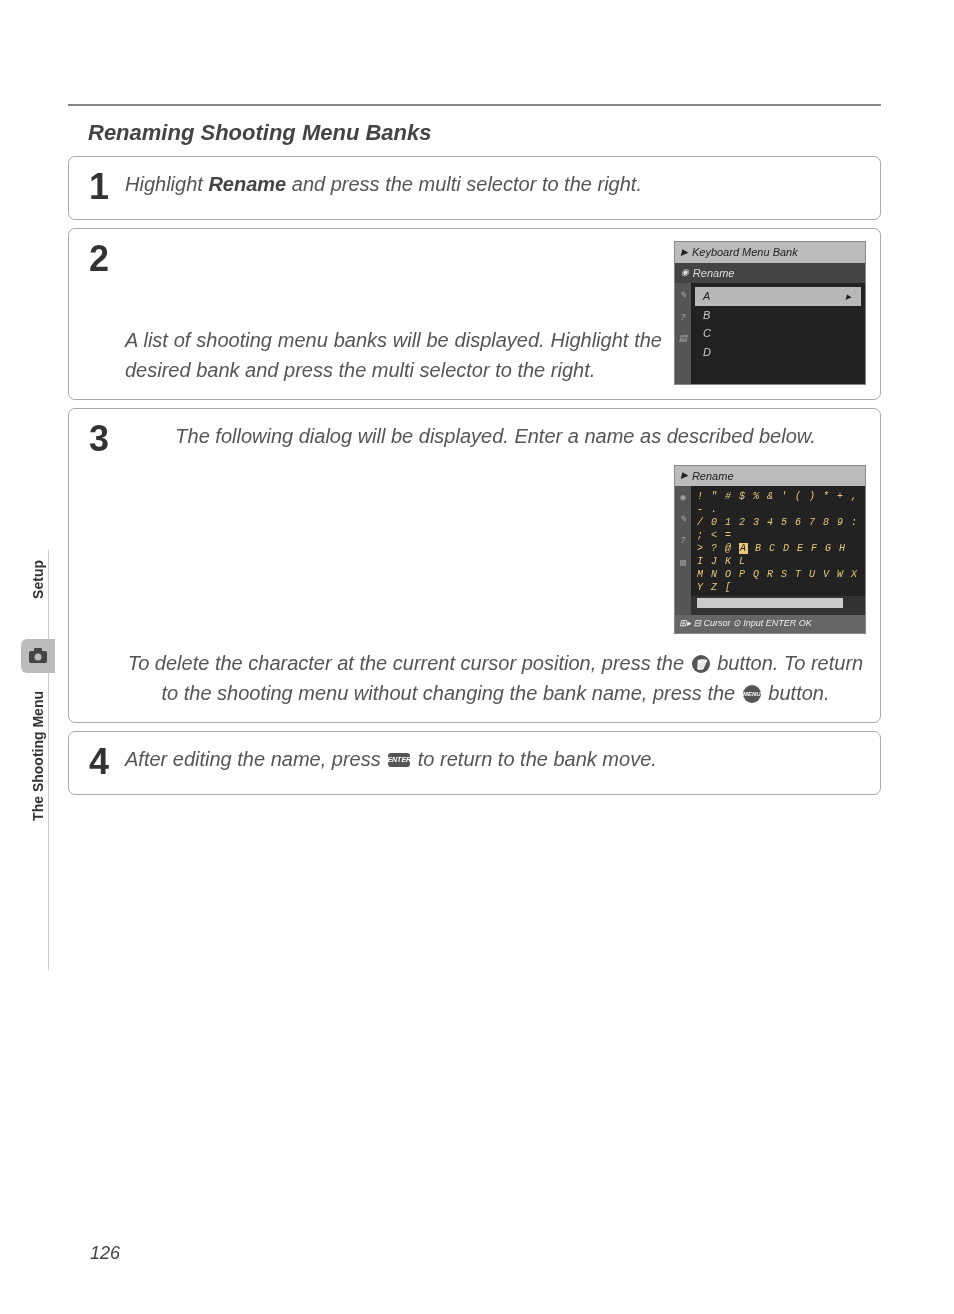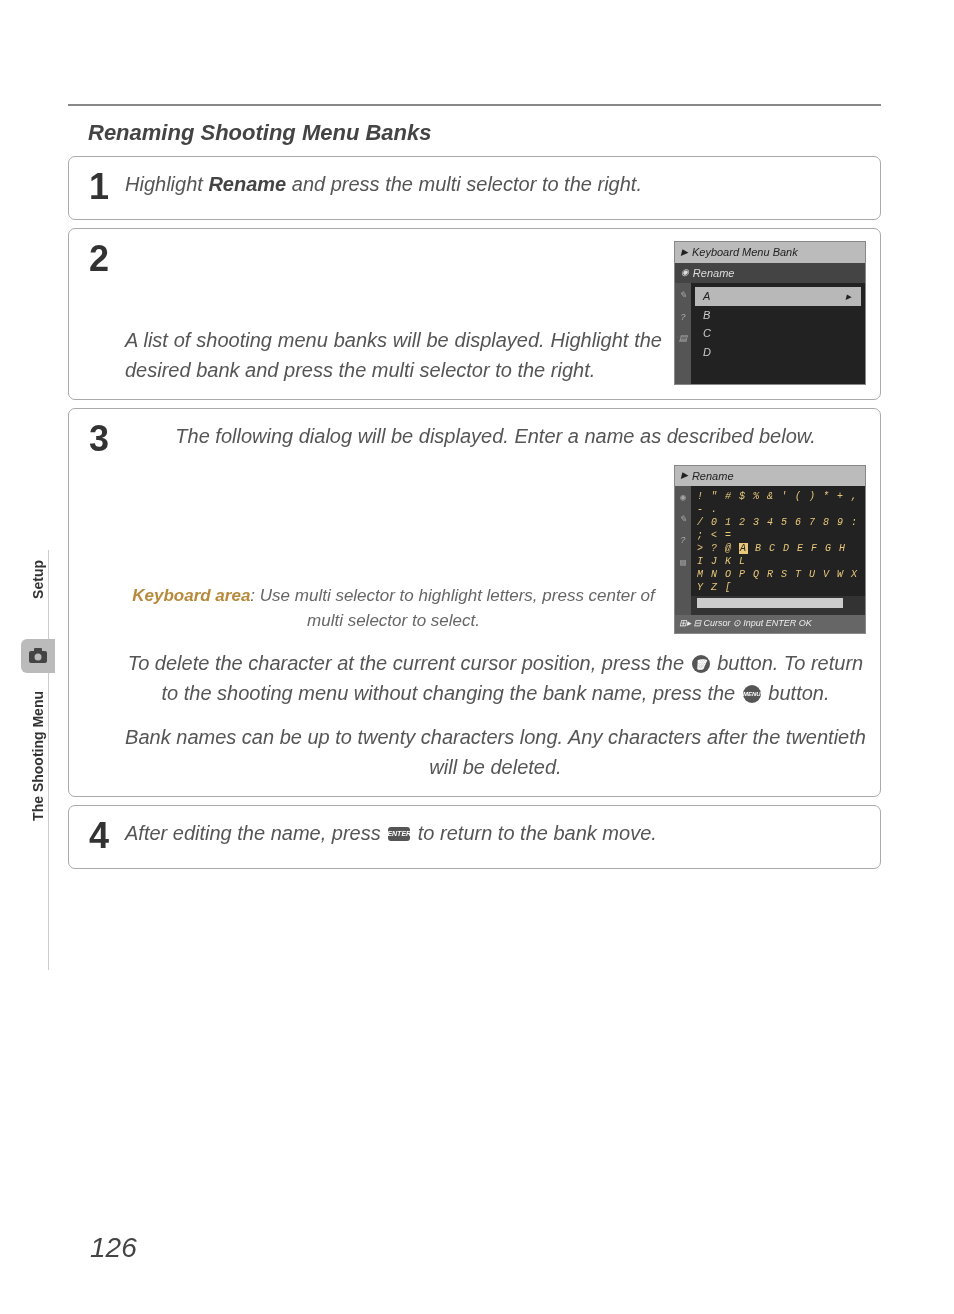--- a/index.html
+++ b/index.html
@@ -228,21 +228,21 @@
     left: 48px;
     top: 550px;
     width: 1px;
     height: 420px;
     background: #ccc;
   }
   .page-number {
     position: absolute;
     left: 90px;
     bottom: 50px;
-    font-size: 28px;
+    font-size: 18px;
     font-style: italic;
     color: #444;
   }
 </style>
 </head>
 <body>
 
 <div class="page">
   <div class="top-rule"></div>
   <div class="section-title">Renaming Shooting Menu Banks</div>
@@ -293,23 +293,20 @@
   </div>
 
   <div class="step">
     <div class="step-row">
       <div class="step-num">3</div>
       <div class="step-body">
         <p>The following dialog will be displayed.  Enter a name as described below.</p>
 
         <div class="flex-between">
           <div style="flex:1" class="desc">
-            <p class="jst">
-              <span class="accent">Keyboard area</span><span>: Use multi selector to highlight letters, press center of multi selector to select.</span>
-            </p>
           </div>
           <div class="cam-shot2">
             <div class="cs-titlebar" style="display:flex;align-items:center;gap:4px;">
               <span style="font-size:9px;">▶</span>
               <span>Rename</span>
             </div>
             <div class="cs-body">
               <div class="cs-icons">
                 <span>◉</span>
                 <span>✎</span>
@@ -331,21 +328,20 @@
               </div>
             </div>
             <div class="hint">⊞▸ ⊟ Cursor ⊙ Input  ENTER  OK</div>
           </div>
         </div>
 
         <p class="jst" style="margin-top:14px;">
           <span>To delete the character at the current cursor position, press the </span><span class="inline-icon">🗑</span><span> button.  To return to the shooting menu without changing the bank name, press the </span><span class="inline-icon menu">MENU</span><span> button.</span>
         </p>
 
-        <p class="jst">Bank names can be up to twenty characters long.  Any characters after the twentieth will be deleted.</p>
       </div>
     </div>
   </div>
 
   <div class="step">
     <div class="step-row">
       <div class="step-num">4</div>
       <div class="step-body">
         <span>After editing the name, press </span><span class="inline-icon square">ENTER</span><span> to return to the bank move.</span>
       </div>

